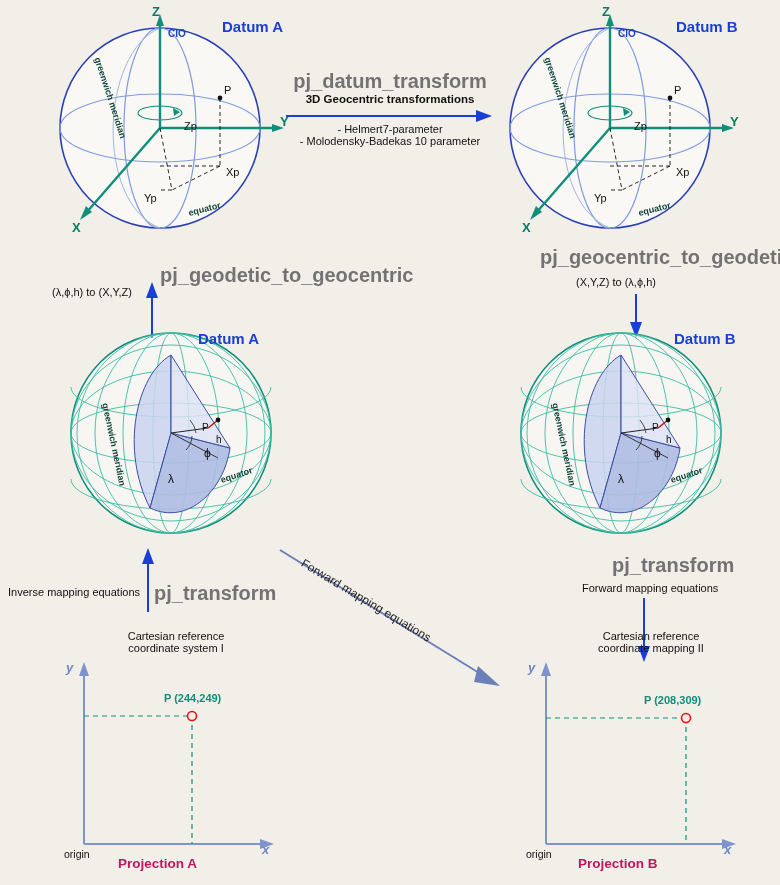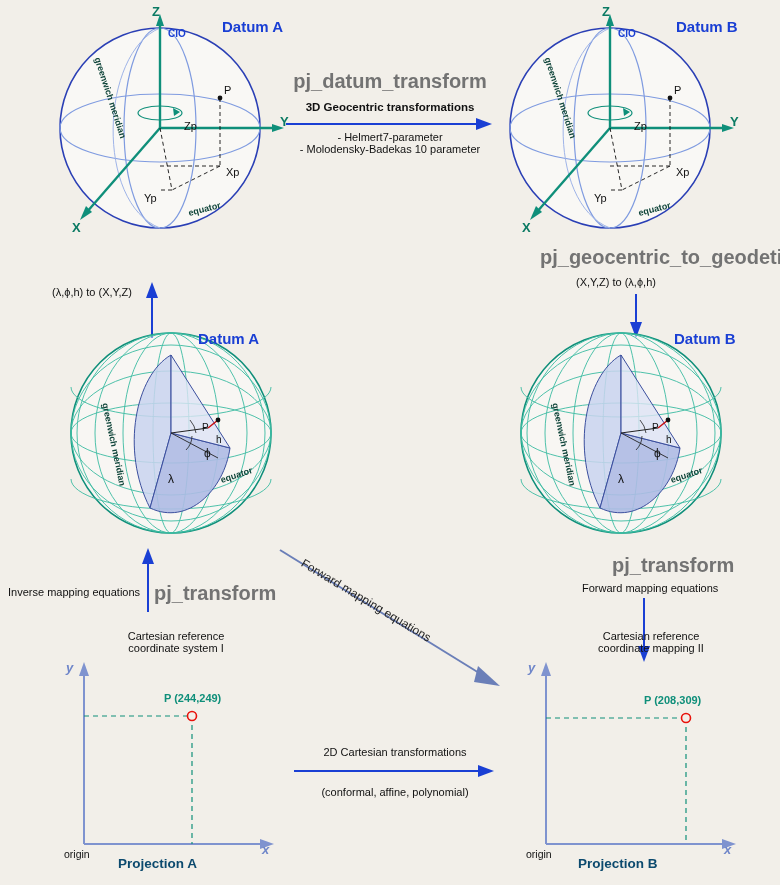--- a/index.html
+++ b/index.html
@@ -21,21 +21,21 @@
   .blue-small{color:#1a3fd4;font-size:10px;}
   .axis-blue{color:#6f86c9;font-weight:bold;font-size:13px;font-style:italic;}
   .greenwich{
     color:#11463b;font-size:9px;font-weight:bold;
     transform-origin:left top;
   }
   .equator{color:#11463b;font-size:9px;font-weight:bold;}
   svg{display:block;}
   .pt-label{color:#0f8f7a;font-size:11px;font-weight:bold;}
   .origin{color:#111;font-size:10.5px;}
-  .proj{color:#0c4a6e;font-weight:bold;font-size:13.5px;}
+  .proj{color:#be185d;font-weight:bold;font-size:13.5px;}
 </style>
 </head>
 <body>
 
 <div class="stage">
 
   <div class="abs" style="left:40px;top:8px;width:250px;height:250px;">
     <svg width="250" height="250" viewBox="0 0 250 250">
       <circle cx="120" cy="120" r="100" fill="#ffffff" fill-opacity="0.55" stroke="#2a3fb5" stroke-width="1.6"></circle>
 
@@ -104,30 +104,31 @@
     <span class="lbl blk" style="left:144px;top:112px;">Zp</span>
     <span class="lbl blk" style="left:186px;top:158px;">Xp</span>
     <span class="lbl blk" style="left:104px;top:184px;">Yp</span>
     <span class="lbl greenwich" style="left:62px;top:48px;transform:rotate(72deg);">greenwich meridian</span>
     <span class="lbl equator" style="left:148px;top:196px;transform:rotate(-14deg);">equator</span>
   </div>
   <span class="lbl datum" style="left:676px;top:18px;">Datum B</span>
 
   <div class="abs" style="left:272px;top:70px;width:236px;height:120px;text-align:center;">
     <div class="red">pj_datum_transform</div>
-    <div class="blk-b" style="margin-top:8px;">3D Geocentric transformations</div>
+    <div class="blk-b" style="margin-top:0;">3D Geocentric transformations</div>
     <svg width="220" height="14" viewBox="0 0 220 14" style="margin:4px auto 0;">
       <line x1="6" y1="7" x2="198" y2="7" stroke="#1a3fd4" stroke-width="2"></line>
       <polygon points="212,7 196,1 196,13" fill="#1a3fd4"></polygon>
     </svg>
     <div class="blk">- Helmert7-parameter</div>
     <div class="blk">- Molodensky-Badekas  10 parameter</div>
   </div>
 
   <div class="abs" style="left:52px;top:262px;width:330px;height:60px;">
+    <span class="lbl red" style="left:108px;top:2px;">pj_geodetic_to_geocentric</span>
     <span class="lbl blk" style="left:0px;top:24px;">(λ,ϕ,h) to (X,Y,Z)</span>
     <svg width="20" height="62" viewBox="0 0 20 62" style="position:absolute;left:90px;top:18px;">
       <line x1="10" y1="58" x2="10" y2="14" stroke="#1a3fd4" stroke-width="2"></line>
       <polygon points="10,2 4,18 16,18" fill="#1a3fd4"></polygon>
     </svg>
   </div>
 
   <div class="abs" style="left:540px;top:244px;width:240px;height:70px;">
     <span class="lbl red" style="left:0px;top:2px;">pj_geocentric_to_geodetic</span>
     <span class="lbl blk" style="left:36px;top:32px;">(X,Y,Z) to (λ,ϕ,h)</span>
@@ -267,22 +268,14 @@
       <line x1="168" y1="62" x2="168" y2="188" stroke="#0f8f7a" stroke-width="1.2" stroke-dasharray="5,4"></line>
       <circle cx="168" cy="62" r="4.5" fill="#f2efe9" stroke="#e8120b" stroke-width="1.6"></circle>
     </svg>
     <span class="lbl axis-blue" style="left:10px;top:4px;">y</span>
     <span class="lbl axis-blue" style="left:206px;top:186px;">x</span>
     <span class="lbl origin" style="left:8px;top:192px;">origin</span>
     <span class="lbl pt-label" style="left:126px;top:38px;">P (208,309)</span>
   </div>
   <span class="lbl proj" style="left:578px;top:856px;">Projection B</span>
 
-  <div class="abs" style="left:284px;top:746px;width:222px;height:70px;text-align:center;">
-    <div class="blk" style="font-size:11px;">2D Cartesian transformations</div>
-    <svg width="210" height="14" viewBox="0 0 210 14" style="margin:6px auto 0;">
-      <line x1="4" y1="7" x2="190" y2="7" stroke="#1a3fd4" stroke-width="2"></line>
-      <polygon points="204,7 188,1 188,13" fill="#1a3fd4"></polygon>
-    </svg>
-    <div class="blk" style="margin-top:8px;font-size:11px;">(conformal, affine, polynomial)</div>
-  </div>
 
 </div>
 
 </body></html>

